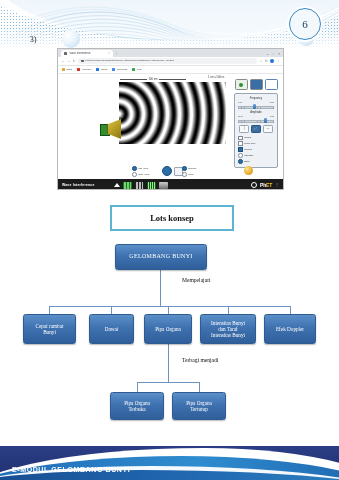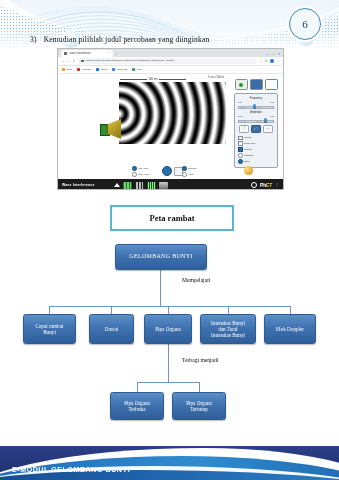--- a/index.html
+++ b/index.html
@@ -223,21 +223,20 @@
     </svg>
     <div class="hdr-fade"></div>
     <div class="orb orb1"></div>
     <div class="orb orb2"></div>
   </div>
 
   <div class="page-badge">6</div>
 
   <div class="instruction">
     <span class="instr-num">3)</span>
-    <span>Kemudian pilihlah judul percobaan yang diinginkan</span>
   </div>
 
   <div class="browser">
 
     <div class="br-tabbar">
       <div class="br-tab">
         <span class="br-tab-ico"></span>
         <span class="br-tab-txt">Wave Interference</span>
         <span class="br-tab-x">×</span>
       </div>
@@ -408,21 +407,21 @@
           <span class="nav-gear"></span>
           <span class="phet-logo"><b>Ph</b><span>ET</span></span>
           <span class="nav-dots">⋮</span>
         </span>
       </div>
 
     </div>
   </div>
 
   <div class="peta-box">
-    <span class="peta-txt">Peta rambat</span>
+    <span class="peta-txt">Lots konsep</span>
   </div>
 
   <div class="conn" style="left:160px;top:270px;width:1px;height:36px;"></div>
   <div class="conn" style="left:49px;top:306px;width:242px;height:1px;"></div>
   <div class="conn" style="left:49px;top:306px;width:1px;height:8px;"></div>
   <div class="conn" style="left:111px;top:306px;width:1px;height:8px;"></div>
   <div class="conn" style="left:168px;top:306px;width:1px;height:8px;"></div>
   <div class="conn" style="left:228px;top:306px;width:1px;height:8px;"></div>
   <div class="conn" style="left:290px;top:306px;width:1px;height:8px;"></div>
 

